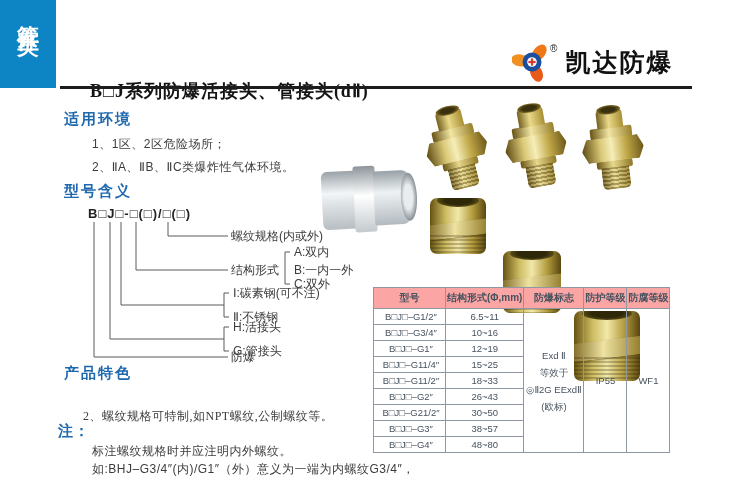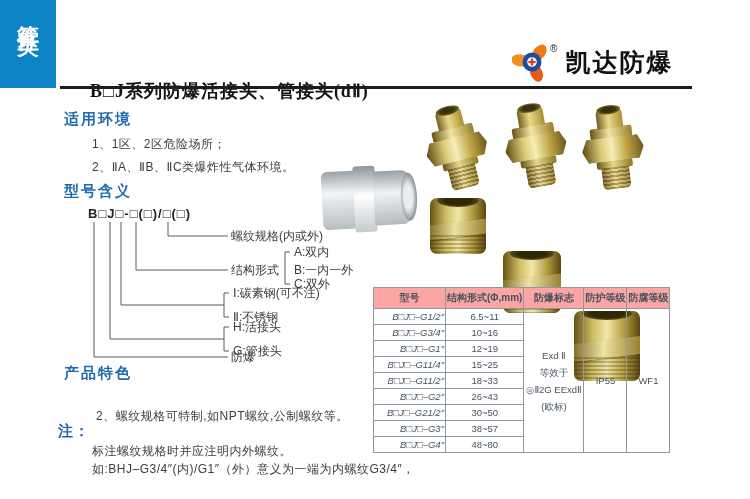--- a/index.html
+++ b/index.html
@@ -66,21 +66,21 @@
          background:linear-gradient(90deg,#7a6420,#efe3a2 45%,#8f7826);box-shadow:0 1px 2px rgba(60,45,0,.5);}
   .c-thread{position:absolute;bottom:0;left:0;right:0;height:34%;
          background:repeating-linear-gradient(180deg,rgba(40,30,0,.25) 0 2px,transparent 2px 4px);}
 
   
   .spec{position:absolute;left:373px;top:287px;border-collapse:collapse;table-layout:fixed;
         font-size:9.5px;color:#46525e;}
   .spec th,.spec td{border:1px solid #8f98a2;overflow:hidden;white-space:nowrap;}
   .spec th{background:#fca5a5;font-size:10px;font-weight:bold;height:20px;padding:0 1px;}
   .spec td{height:13px;text-align:center;}
-  .spec td.model{text-align:right;padding-left:4px;font-style:italic;}
+  .spec td.model{text-align:center;padding-left:4px;}
   .mark-cell{vertical-align:middle;}
   .mark-cell div{line-height:17px;text-align:center;}
 
   .note-head{letter-spacing:1px;}
 </style>
 </head>
 <body>
 
 <div class="page">
 
@@ -139,21 +139,21 @@
       <text x="206" y="83">C:双外</text>
       <text x="145" y="92">Ⅰ:碳素钢(可不注)</text>
       <text x="145" y="116">Ⅱ:不锈钢</text>
       <text x="145" y="126">H:活接头</text>
       <text x="145" y="150">G:管接头</text>
       <text x="143" y="156">防爆</text>
     </svg>
   </div>
 
   <div class="h-blue" style="left:64px;top:364px;">产品特色</div>
-  <div class="body-item" style="left:96px;top:408px;">2、螺纹规格可特制,如NPT螺纹,公制螺纹等。</div>
+  <div class="body-item" style="left:83px;top:408px;font-family:Liberation Serif, serif;">2、螺纹规格可特制,如NPT螺纹,公制螺纹等。</div>
 
   <div class="h-blue note-head" style="left:58px;top:422px;">注：</div>
   <div class="body-item" style="left:92px;top:443px;">标注螺纹规格时并应注明内外螺纹。</div>
   <div class="body-item" style="left:92px;top:461px;">如:BHJ–G3/4″(内)/G1″（外）意义为一端为内螺纹G3/4″，</div>
 
   <div class="photo silver" style="left:322px;top:166px;">
     <div class="s-left"></div>
     <div class="s-mid"></div>
     <div class="s-right"></div>
   </div>

